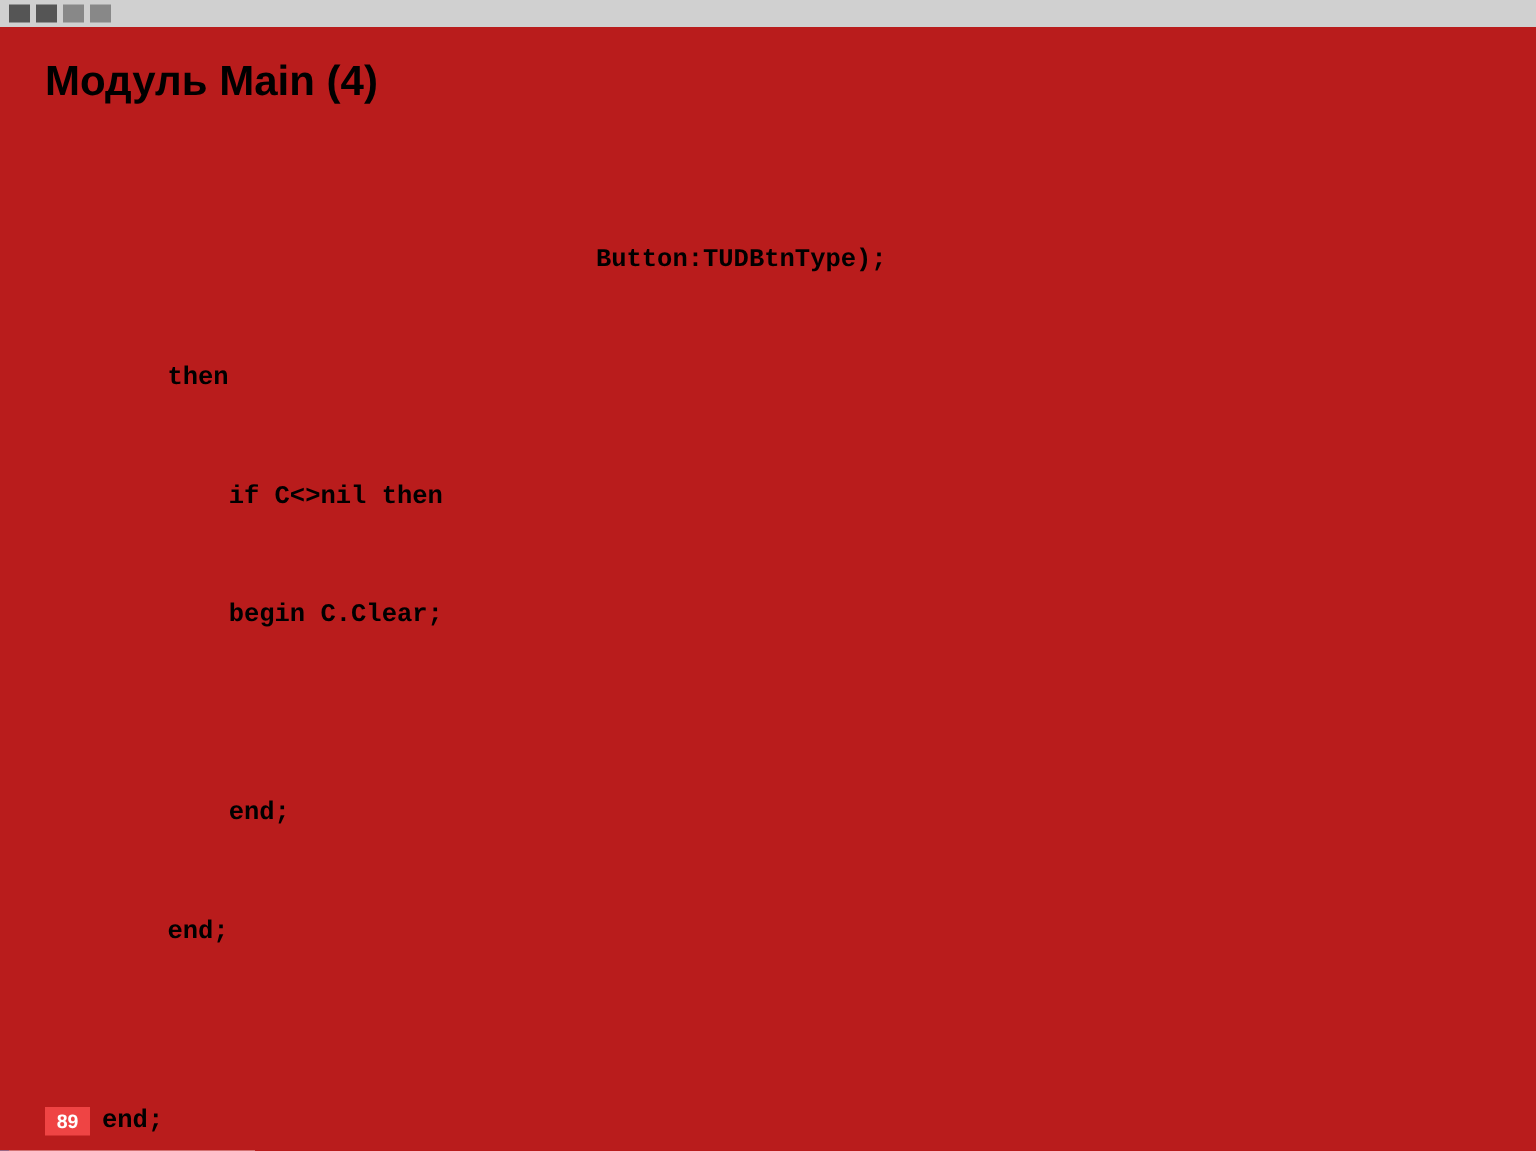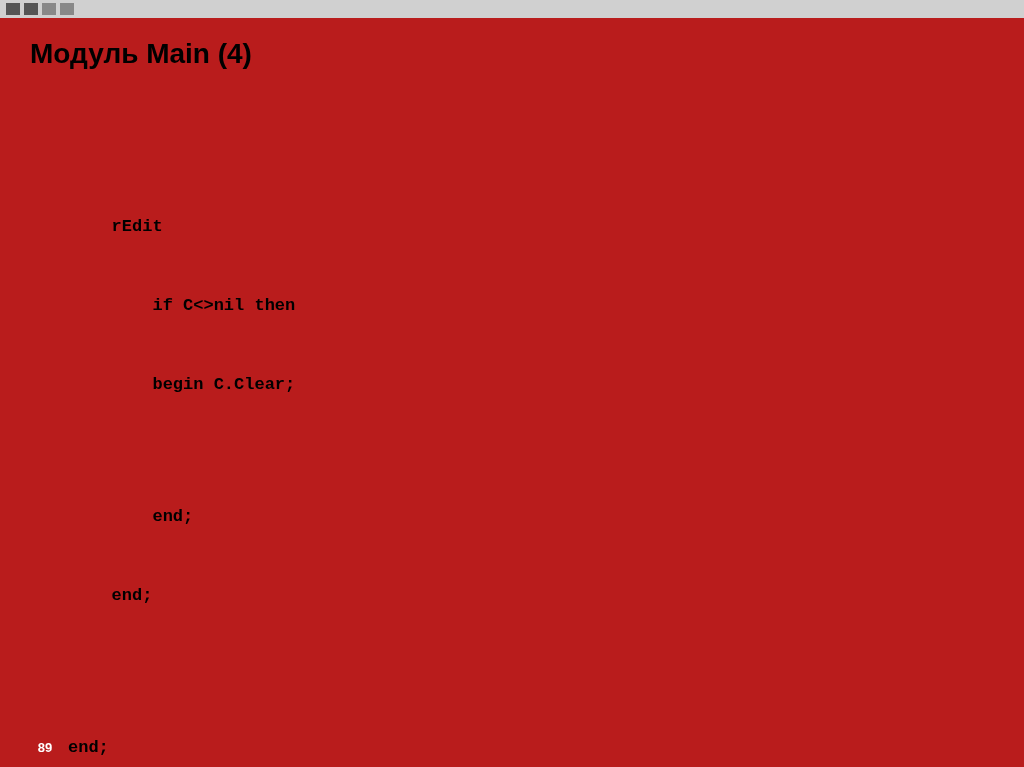--- a/index.html
+++ b/index.html
@@ -76,21 +76,21 @@
       position: absolute;
       bottom: 10px;
       left: 0;
       right: 0;
       display: flex;
       align-items: center;
       padding-left: 30px;
     }
 
     .page-number-box {
-      background: #b91c1c;
+      background: #ef4444;
       color: #ffffff;
       font-size: 13px;
       font-weight: bold;
       padding: 2px 6px;
       min-width: 30px;
       text-align: center;
       font-family: Arial, sans-serif;
       margin-right: 8px;
     }
 
@@ -122,22 +122,23 @@
 </div>
 
 <div class="left-accent"></div>
 
 <div class="main-content">
 
   <div class="page-title">Модуль Main (4)</div>
 
   <div class="code-block">
     <br>
+    <span>                                Button:TUDBtnType);</span>
     <br>
-    <span>    rEdit</span>
+    <span>    then</span>
     <br>
     <span>        if C&lt;&gt;nil then</span>
     <br>
     <span>        begin C.Clear;</span>
     <br>
     <br>
     <span>        end;</span>
     <br>
     <span>    end;</span>
     <br>

